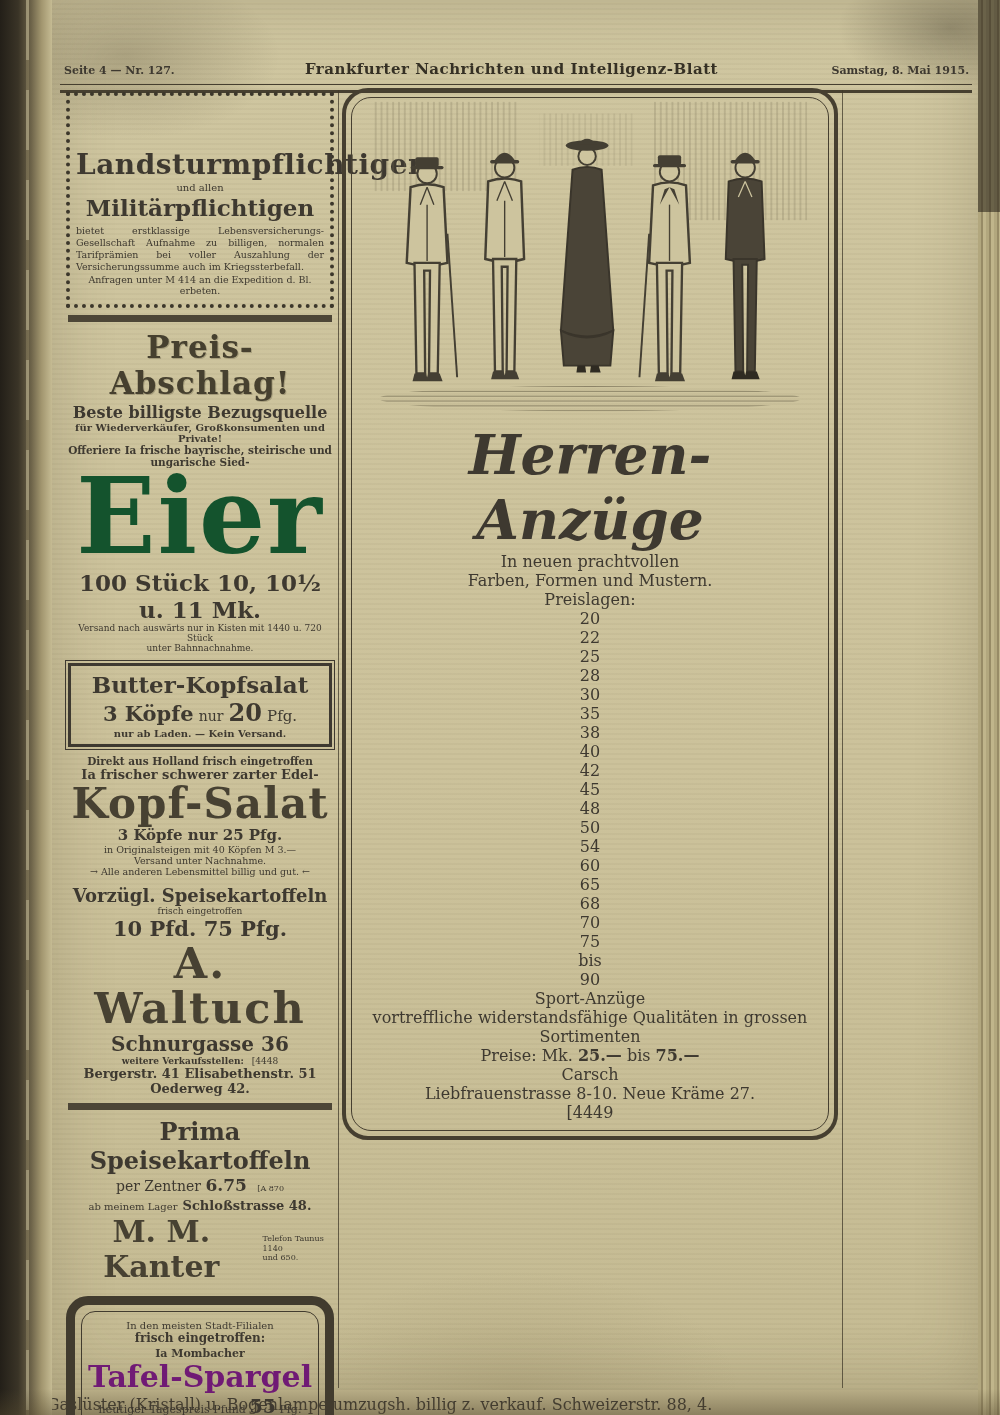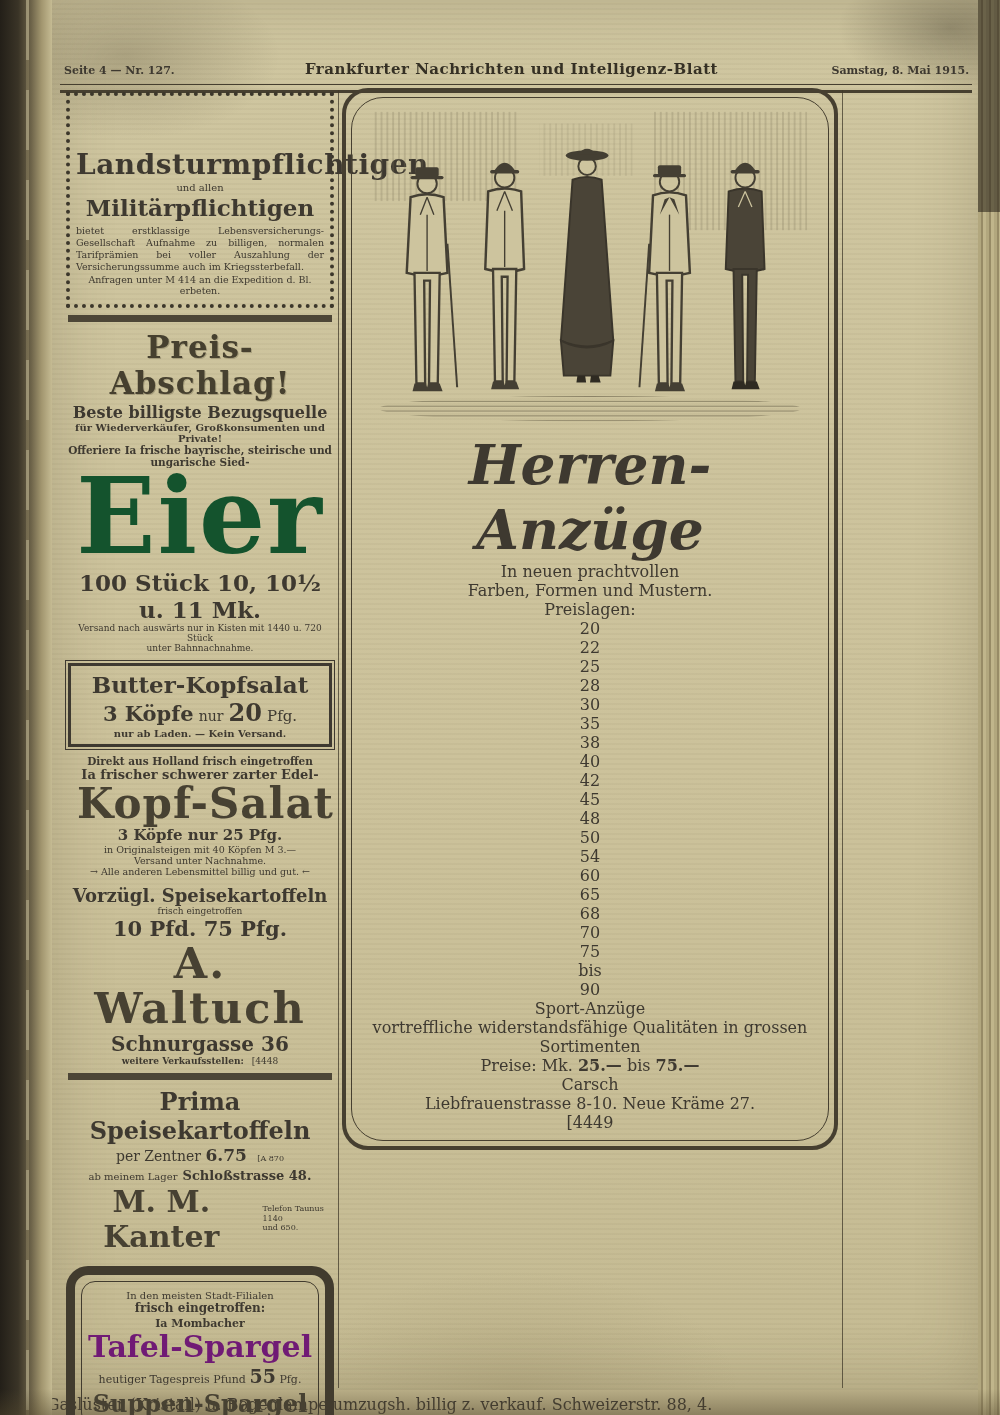--- a/index.html
+++ b/index.html
@@ -70,21 +70,21 @@
   .ad-butter{border:3px solid #3e3930;outline:1px solid #3e3930;outline-offset:2px;margin:10px 2px 8px;padding:5px 4px;text-align:center;}
   .but-title{font-size:23px;font-weight:800;}
   .bl-a{font-size:21px;font-weight:800;}
   .bl-b{font-size:14px;}
   .bl-c{font-size:24px;font-weight:800;}
   .bl-d{font-size:15px;}
   .but-note{font-size:10px;font-weight:700;margin-top:1px;}
   .ad-kopfsalat{text-align:center;}
   .ks-lead1{font-size:10.5px;font-weight:800;}
   .ks-lead2{font-size:13px;font-weight:700;}
-  .ks-big{font-size:42px;font-weight:800;letter-spacing:1px;line-height:1.05;color:#474132;text-align:right;}
+  .ks-big{font-size:42px;font-weight:800;letter-spacing:1px;line-height:1.05;color:#474132;}
   .ks-price{font-size:15px;font-weight:700;}
   .ks-note{font-size:9.5px;}
   .ad-waltuch{text-align:center;margin-top:8px;}
   .wa-title{font-size:18px;font-weight:800;}
   .wa-sub{font-size:9px;}
   .wa-price{font-size:21px;font-weight:700;}
   .wa-name{font-size:43px;font-weight:800;letter-spacing:2px;line-height:1.05;color:#474132;}
   .wa-street{font-size:20px;font-weight:800;}
   .wa-moreline{display:flex;justify-content:center;gap:8px;font-size:9px;font-weight:700;}
   .wa-ref{font-weight:400;}
@@ -105,21 +105,21 @@
   .fr-l2{font-size:12px;font-weight:800;}
   .fr-l3{font-size:11px;font-weight:800;margin-top:2px;}
   .fr-big1{font-size:30px;font-weight:800;line-height:1.1;color:#701a75;}
   .fr-p{font-size:11px;margin:2px 0;}
   .fr-num{font-size:19px;font-weight:700;}
   .fr-big2{font-size:24px;font-weight:800;color:#474132;}
 
   
   #center-col{position:absolute;left:342px;top:88px;width:496px;}
   .carsch-outer{border:4px solid #463f30;border-radius:26px;padding:5px;background:rgba(0,0,0,0);}
-  .carsch-inner{border:1px solid #463f30;border-radius:32px;padding:10px 8px 8px;text-align:center;}
+  .carsch-inner{border:1px solid #463f30;border-radius:20px;padding:0 8px 8px;text-align:center;}
   .herren-title{font-size:55px;font-weight:800;font-style:italic;font-family:"DejaVu Serif",serif;color:#44"}
   .herren-title{font-size:55px;font-weight:800;font-style:italic;color:#443e30;letter-spacing:1px;line-height:1;}
   .herren-rule{height:9px;margin:8px 26px 14px;background:repeating-linear-gradient(90deg,#4d4637 0 2px,transparent 2px 4px);}
   .herren-l1{font-size:13px;font-style:italic;}
   .herren-l2{font-size:21px;font-weight:800;font-style:italic;margin-top:2px;}
   .herren-pl{font-size:16px;font-style:italic;font-weight:600;margin:14px 0 10px;}
   .price-grid{display:grid;grid-template-columns:repeat(7,1fr);gap:18px 12px;padding:0 8px;}
   .pbox{border:2px solid #4a4437;height:50px;display:flex;align-items:center;justify-content:center;
     font-size:29px;font-style:italic;font-weight:800;color:#443e30;background:rgba(255,255,255,.03);}
   .price-grid div:nth-child(20){font-size:13px;font-weight:600;}
@@ -268,20 +268,21 @@
     <div class="ad ad-waltuch">
       <div class="wa-title">Vorzügl. Speisekartoffeln</div>
       <div class="wa-sub">frisch eingetroffen</div>
       <div class="wa-price">10 Pfd. 75 Pfg.</div>
       <div class="wa-name">A. Waltuch</div>
       <div class="wa-street">Schnurgasse 36</div>
       <div class="wa-moreline">
         <span>weitere Verkaufsstellen:</span>
         <span class="wa-ref">[4448</span>
       </div>
+      <div class="wa-branches">Bergerstr. 41  Elisabethenstr. 51  Oederweg 42.</div>
     </div>
 
     <div class="hbar"></div>
 
     <div class="ad ad-kanter">
       <div class="ka-title">Prima Speisekartoffeln</div>
       <div class="ka-priceline">
         <span>per Zentner</span>
         <span class="ka-price">6.75</span>
         <span class="ka-ref">[A 870</span>

